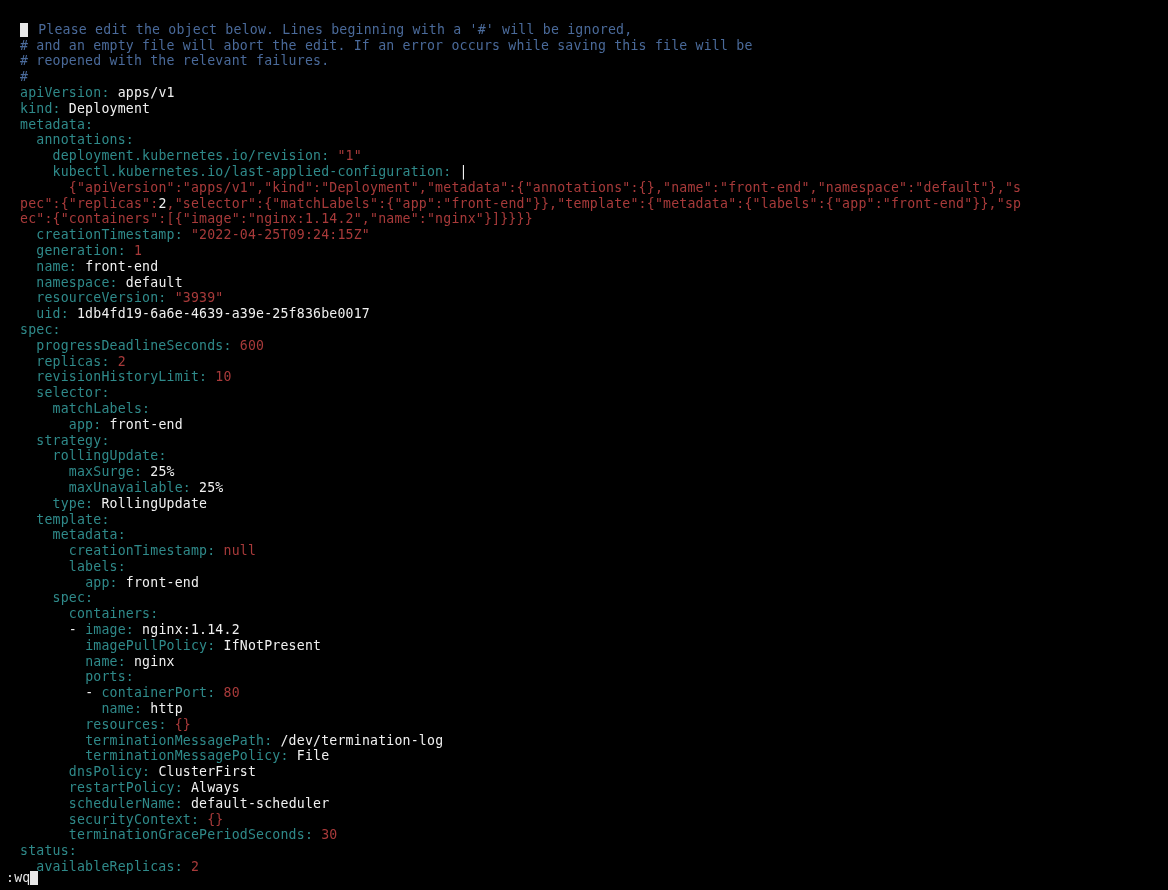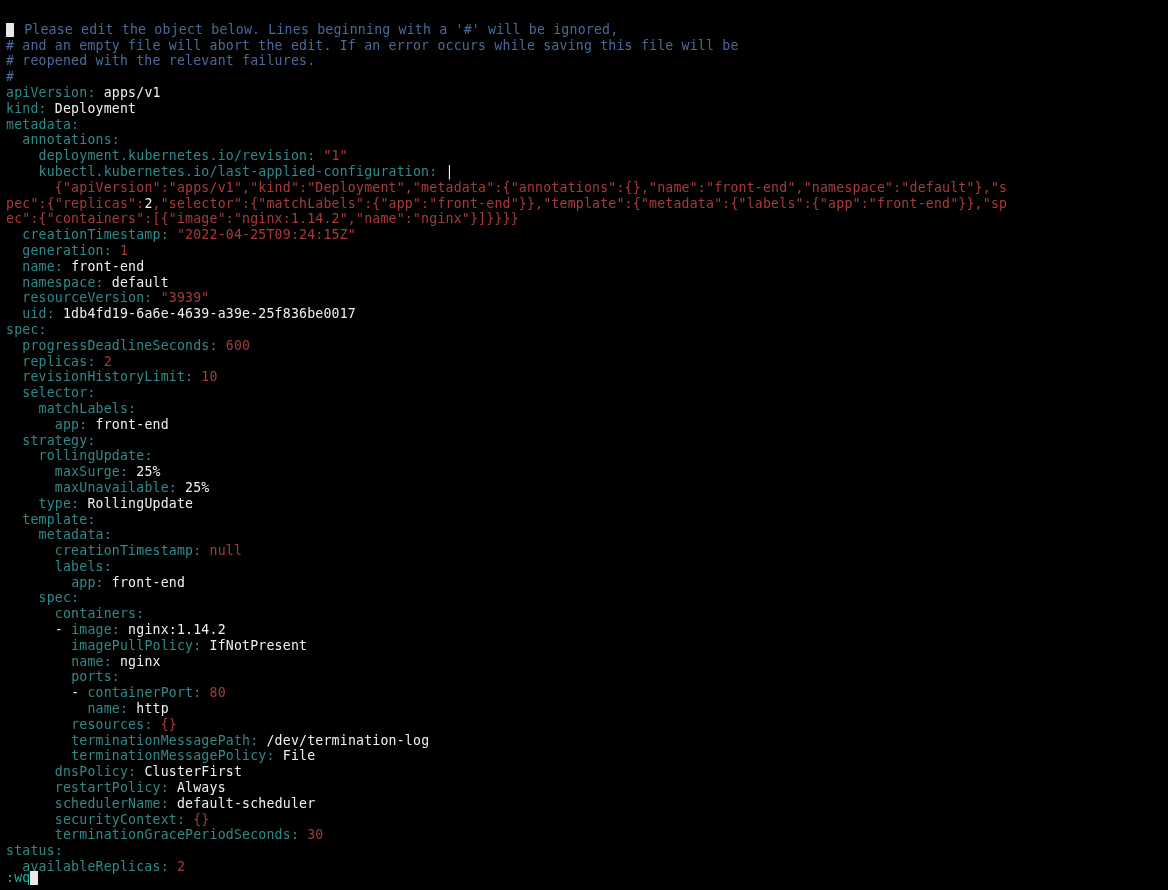--- a/index.html
+++ b/index.html
@@ -9,21 +9,21 @@
     height: 890px;
     background: #000000;
     font-family: "Menlo", "Consolas", "DejaVu Sans Mono", monospace;
     font-size: 13.2px;
     line-height: 15.8px;
     color: #e8e8e8;
     overflow: hidden;
     letter-spacing: 0.2px;
   }
   .terminal {
-    padding: 6px 6px;
+    padding: 6px 20px;
     white-space: pre;
   }
   .cmt { color: #4a6a9a; }       
   .key { color: #2f8a8a; }       
   .str { color: #a83a3a; }       
   .white { color: #f0f0f0; }
   .cursor-block {
     display: inline-block;
     width: 8px;
     height: 14px;
@@ -35,21 +35,21 @@
     display: inline-block;
     width: 8px;
     height: 14px;
     background: #e8e8e8;
     vertical-align: text-bottom;
   }
   .cmdline {
     position: absolute;
     left: 6px;
     bottom: 4px;
-    color: #14b8a6;
+    color: #e5e5e5;
   }
 </style>
 </head>
 <body>
 
 <div class="terminal">
 <span class="cursor-block"></span><span class="cmt"> Please edit the object below. Lines beginning with a '#' will be ignored,</span>
 <span class="cmt"># and an empty file will abort the edit. If an error occurs while saving this file will be</span>
 <span class="cmt"># reopened with the relevant failures.</span>
 <span class="cmt">#</span>

